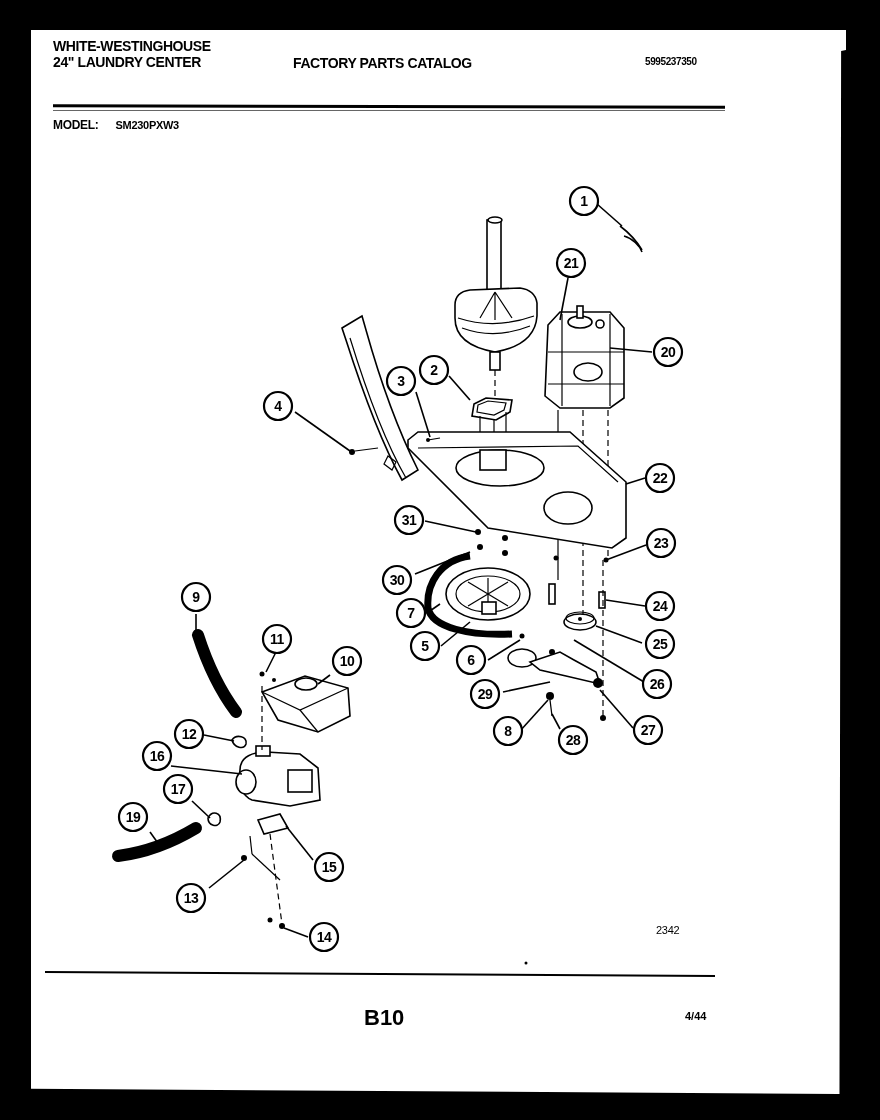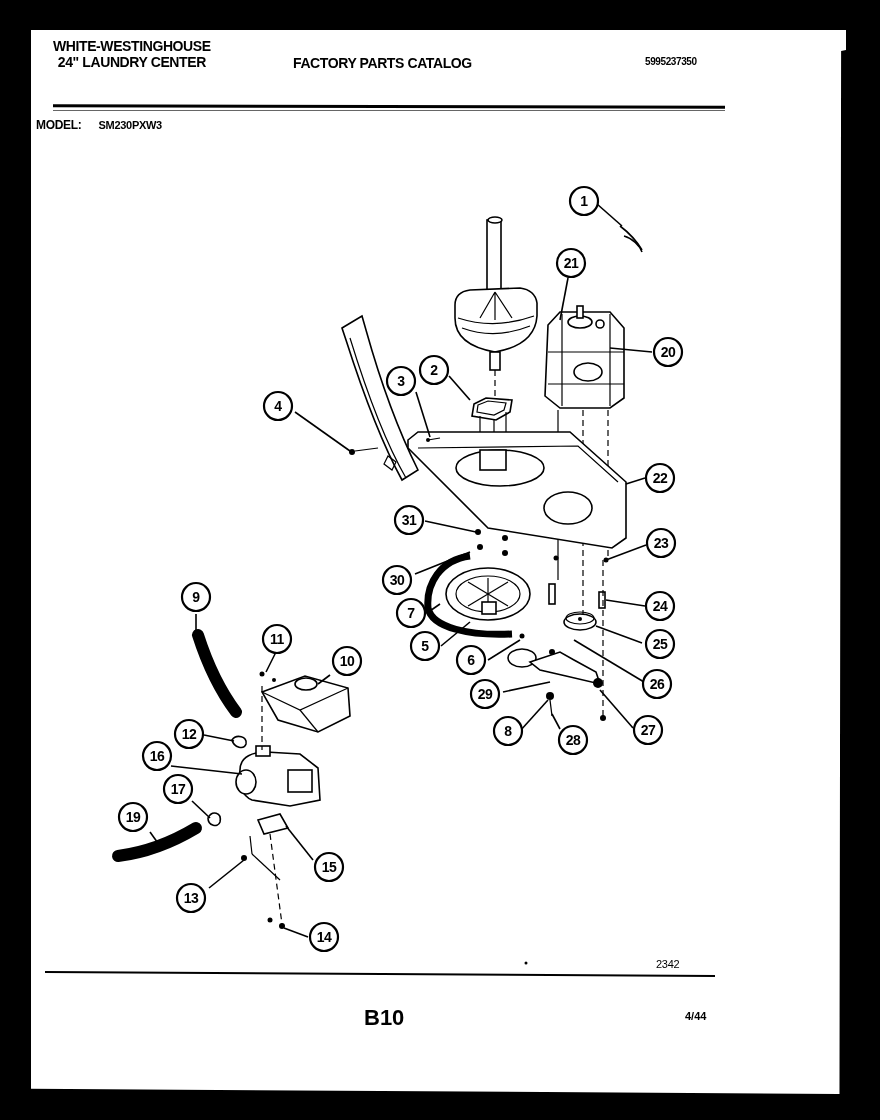--- a/index.html
+++ b/index.html
@@ -7,30 +7,30 @@
       width: 880px; height: 1120px; background: #000; position: relative; overflow: hidden;
       font-family: "Liberation Sans", sans-serif; color: #000;
     }
     .page {
       position: absolute; left: 31px; top: 30px; width: 815px; height: 1064px;
       background: #fff;
       clip-path: polygon(0 0, 100% 0, 100% 20px, 99.4% 21px, 99.2% 100%, 0 99.5%);
     }
     .hdr { position: absolute; font-weight: bold; font-size: 14px; letter-spacing: -0.4px; line-height: 16px; }
     .brand { left: 53px; top: 38px; }
-    .brand div { white-space: nowrap; text-align: center; }
+    .brand div { white-space: nowrap; }
     .catalog { left: 293px; top: 55px; }
     .partno { left: 645px; top: 54px; font-size: 10px; }
     .rule-top { position: absolute; left: 53px; top: 105px; width: 672px; height: 3px; background: #000; transform: rotate(0.12deg); }
     .rule-top2 { position: absolute; left: 53px; top: 110px; width: 672px; height: 1px; background: #000; opacity: .6; }
-    .model { position: absolute; left: 36px; top: 118px; font-weight: bold; font-size: 12px; letter-spacing: -0.3px; text-align: right; }
+    .model { position: absolute; left: 53px; top: 118px; font-weight: bold; font-size: 12px; letter-spacing: -0.3px; text-align: right; }
     .model .lbl { margin-right: 14px; }
     .model .val { font-size: 11px; }
     .rule-bot { position: absolute; left: 45px; top: 971px; width: 670px; height: 2px; background: #000; transform: rotate(0.35deg); transform-origin: left; }
-    .drawno { position: absolute; left: 656px; top: 958px; font-size: 11px; letter-spacing: -0.3px; }
+    .drawno { position: absolute; left: 656px; top: 924px; font-size: 11px; letter-spacing: -0.3px; }
     .pageno { position: absolute; left: 364px; top: 1005px; font-weight: bold; font-size: 22px; }
     .date { position: absolute; left: 685px; top: 1010px; font-weight: bold; font-size: 11px; }
     svg.diagram { position: absolute; left: 0; top: 0; width: 880px; height: 1120px; }
     .callout circle { fill: #fff; stroke: #000; stroke-width: 2.2; }
     .callout text { font-family: "Liberation Sans", sans-serif; font-weight: bold; font-size: 14px; text-anchor: middle; dominant-baseline: central; letter-spacing: -0.5px; }
     .ln { stroke: #000; stroke-width: 1.6; fill: none; }
     .thin { stroke: #000; stroke-width: 1.2; fill: none; }
     .dash { stroke: #000; stroke-width: 1.2; fill: none; stroke-dasharray: 6 4; }
     .part { stroke: #000; stroke-width: 1.6; fill: #fff; }
     .blk { fill: #000; }

